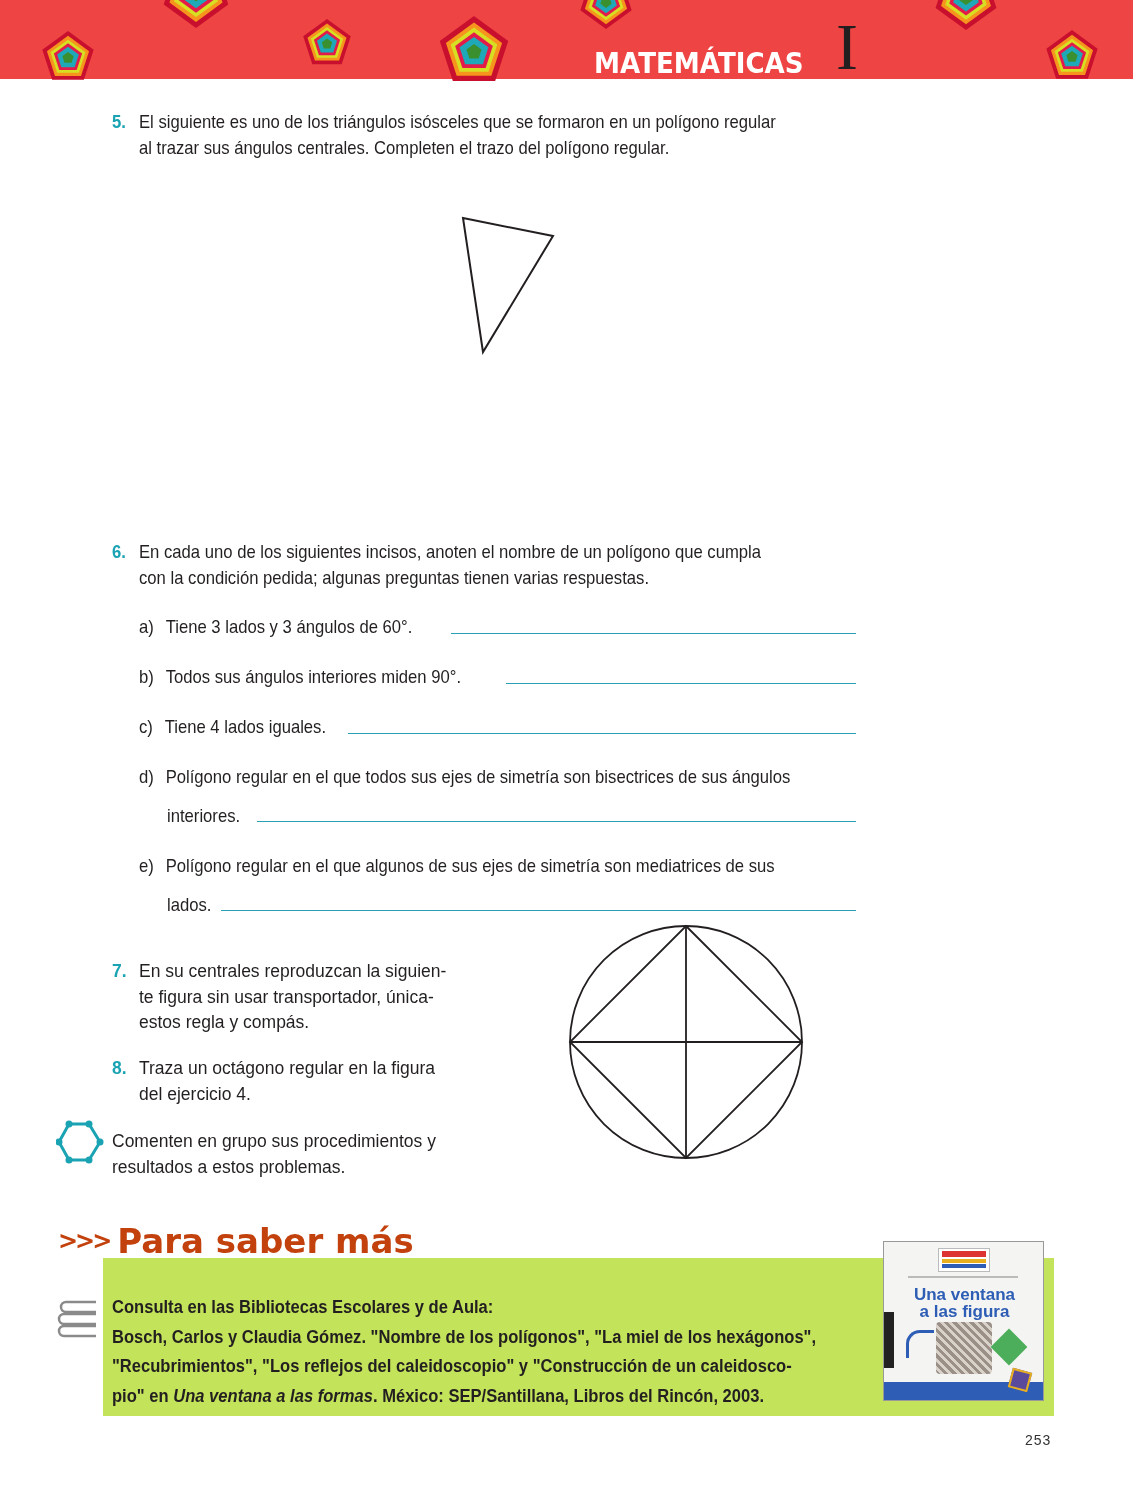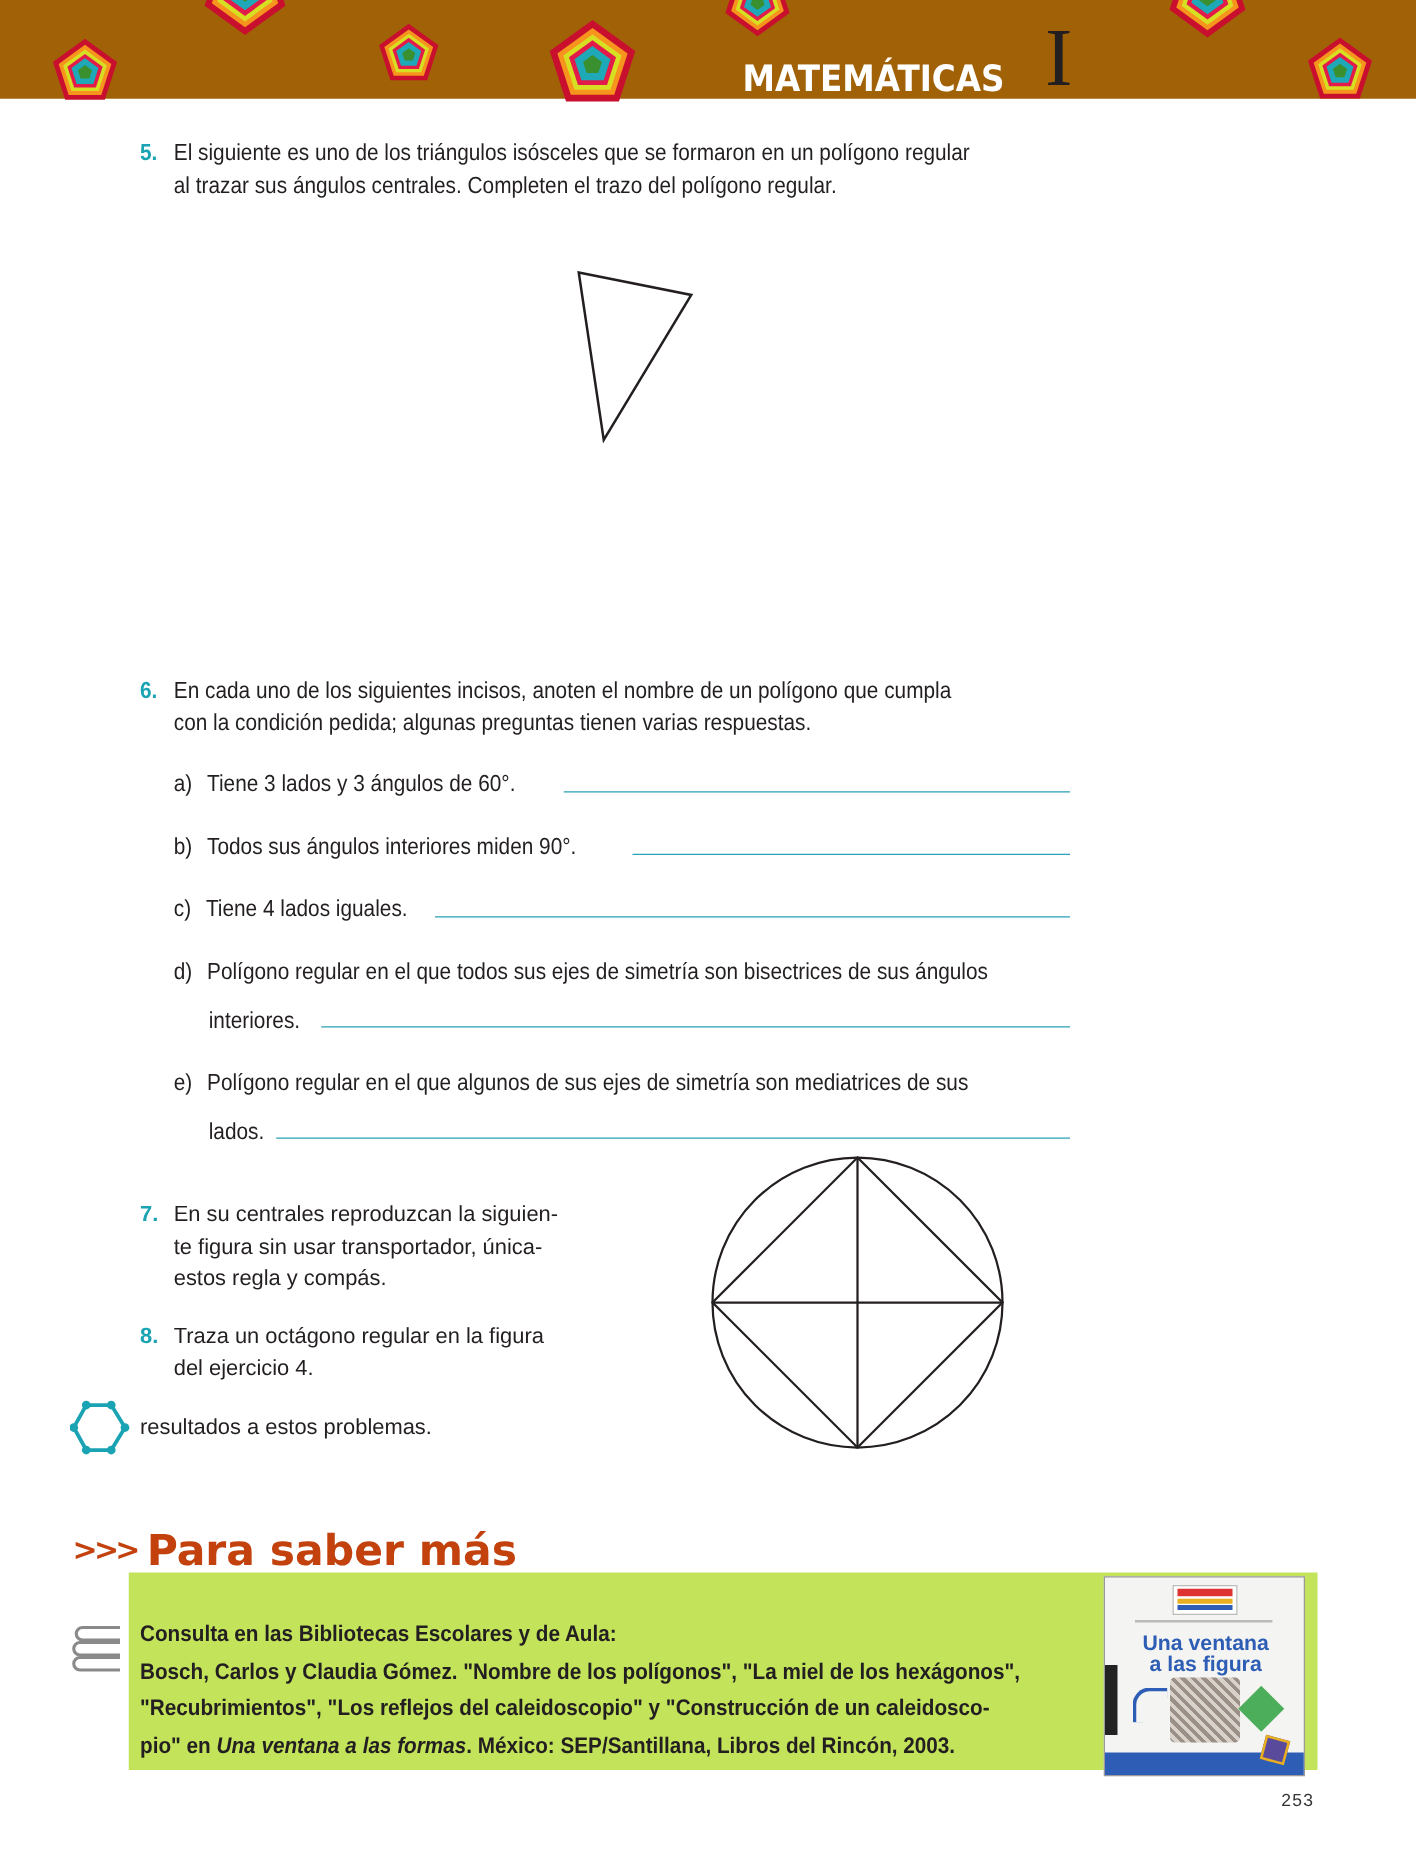--- a/index.html
+++ b/index.html
@@ -1,35 +1,35 @@
 <!DOCTYPE html>
 <html><head>
 <meta charset="utf-8">
 <style>
   * { box-sizing: border-box; margin: 0; padding: 0; }
   html, body { width: 1133px; height: 1491px; background: #ffffff; overflow: hidden; }
   body { position: relative; font-family: "Liberation Sans", "DejaVu Sans", sans-serif; color: #231f20; }
 
-  .header { position: absolute; left: 0; top: 0; width: 1133px; height: 79px; background: #a16207; overflow: visible; }
+  .header { position: absolute; left: 0; top: 0; width: 1133px; height: 79px; background: #ef4444; overflow: visible; }
   .header-title { position: absolute; left: 594px; top: 46px; font-family: "DejaVu Sans", sans-serif; font-weight: bold; font-size: 29px; color: #ffffff; letter-spacing: 0px; transform: scaleX(0.9); transform-origin: left top; }
   .header-numeral { position: absolute; left: 836px; top: 14px; font-family: "Liberation Serif", serif; font-size: 66px; line-height: 66px; color: #231f20; }
   .pent { position: absolute; }
 
   .text { position: absolute; font-size: 18.5px; line-height: 26px; color: #231f20; font-family: "Liberation Sans", sans-serif; }
   .cond { transform: scaleX(0.9); transform-origin: left top; white-space: nowrap; }
   .num { color: #1aa3b3; font-weight: bold; position: absolute; }
   .blank { position: absolute; height: 1px; background: #2aa0b4; }
 
   .fig { position: absolute; }
 
   .psm-title { position: absolute; left: 58px; top: 1221px; font-family: "DejaVu Sans", sans-serif; font-weight: bold; font-size: 34px; color: #c2410c; white-space: nowrap; }
   .psm-arrows { font-size: 24px; letter-spacing: -3px; margin-right: 8px; vertical-align: 4px; }
   .psm-box { position: absolute; left: 103px; top: 1258px; width: 951px; height: 158px; background: #c2e35a; }
   .psm-text { position: absolute; left: 112px; top: 1293px; font-size: 18px; line-height: 29.5px; color: #231f20; font-weight: bold; white-space: nowrap; transform: scaleX(0.92); transform-origin: left top; }
-  .book-cover { position: absolute; left: 883px; top: 1241px; width: 161px; height: 160px; background: #f4f4f2; border: 1px solid #999; overflow: hidden; margin-top: 20px; }
+  .book-cover { position: absolute; left: 883px; top: 1241px; width: 161px; height: 160px; background: #f4f4f2; border: 1px solid #999; overflow: hidden; }
   .page-number { position: absolute; left: 1025px; top: 1432px; font-size: 14px; color: #333; letter-spacing: 1px; }
 </style>
 </head>
 <body>
 
 <div class="header">
   <svg class="pent" style="left:0;top:0" width="1133" height="90">
     <defs>
       <g id="pg">
         <polygon points="0,-1 0.951,-0.309 0.588,0.809 -0.588,0.809 -0.951,-0.309" fill="#c8102e"></polygon>
@@ -115,20 +115,21 @@
 <svg class="fig" style="left:56px;top:1120px" width="48" height="44">
   <polygon points="13,4 33,4 44,22 33,40 13,40 3,22" fill="none" stroke="#1aa3b3" stroke-width="3"></polygon>
   <circle cx="13" cy="4" r="3.5" fill="#1aa3b3"></circle>
     <circle cx="33" cy="4" r="3.5" fill="#1aa3b3"></circle>
   <circle cx="44" cy="22" r="3.5" fill="#1aa3b3"></circle>
     <circle cx="33" cy="40" r="3.5" fill="#1aa3b3"></circle>
   <circle cx="13" cy="40" r="3.5" fill="#1aa3b3"></circle>
     <circle cx="3" cy="22" r="3.5" fill="#1aa3b3"></circle>
 </svg>
 <div class="text" style="left:112px;top:1129px;font-size:17.5px;line-height:25.5px;">
+  <div style="white-space:nowrap">Comenten en grupo sus procedimientos y</div>
   <div style="white-space:nowrap">resultados a estos problemas.</div>
 </div>
 
 <svg class="fig" style="left:566px;top:922px" width="242" height="242">
   <circle cx="120" cy="120" r="116" fill="none" stroke="#231f20" stroke-width="1.8"></circle>
   <polygon points="120,4 236,120 120,236 4,120" fill="none" stroke="#231f20" stroke-width="1.8"></polygon>
   <line x1="120" y1="4" x2="120" y2="236" stroke="#231f20" stroke-width="1.8"></line>
   <line x1="4" y1="120" x2="236" y2="120" stroke="#231f20" stroke-width="1.8"></line>
 </svg>
 

